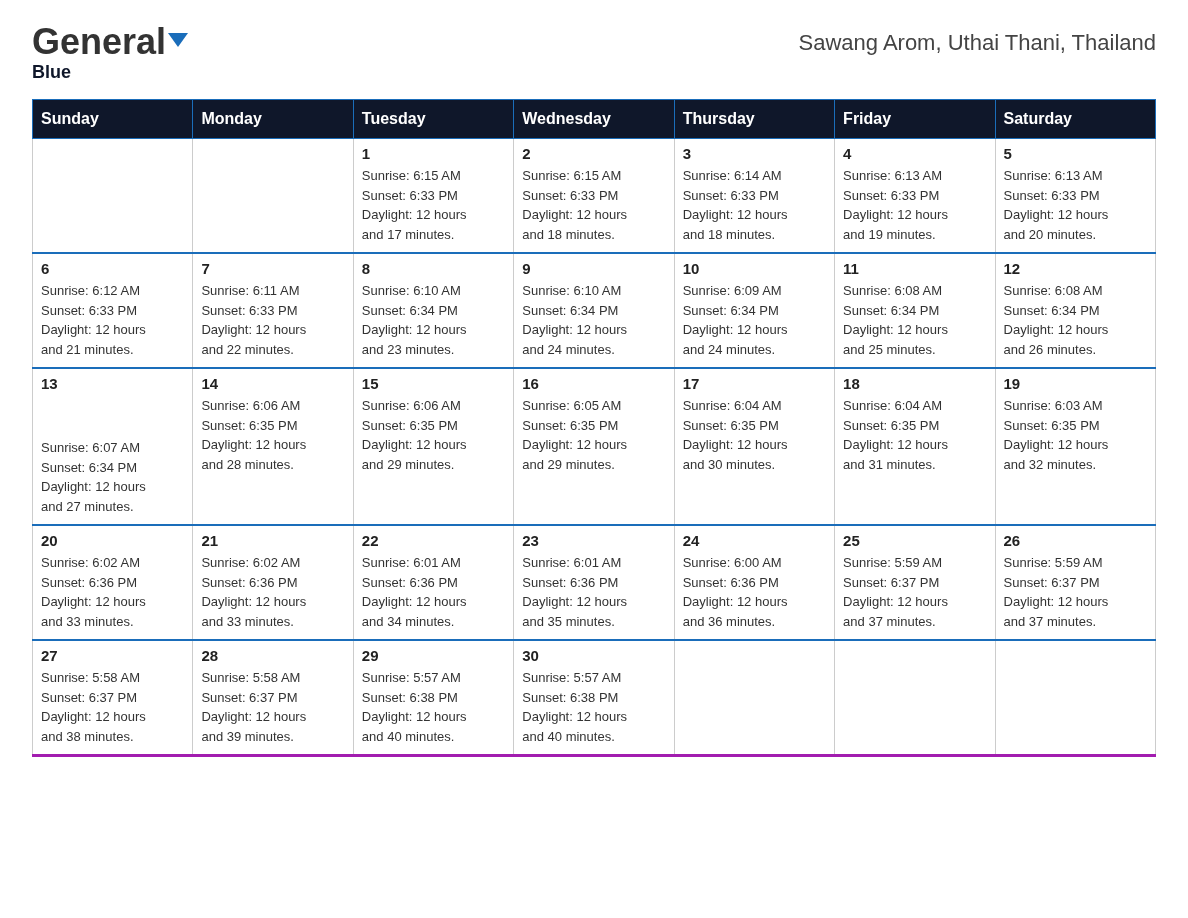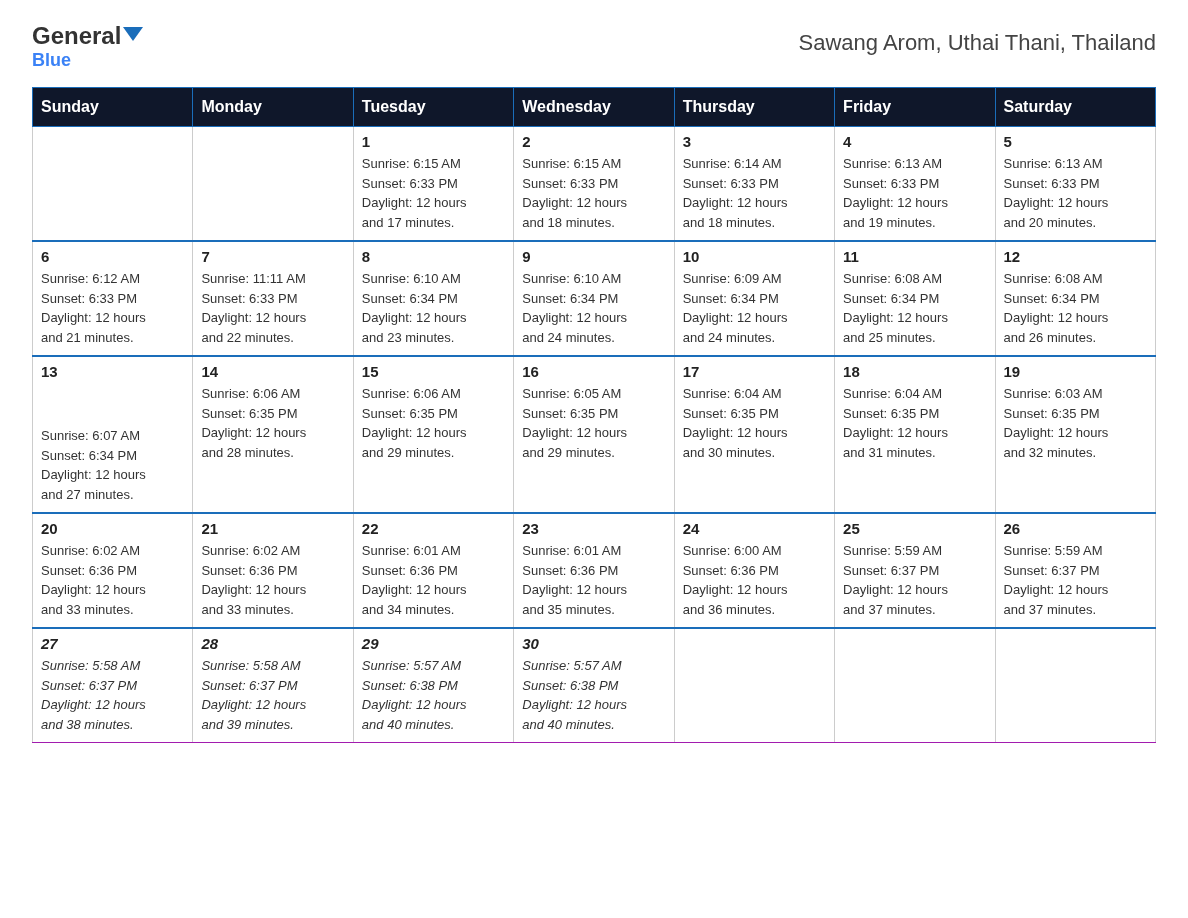--- a/index.html
+++ b/index.html
@@ -15,41 +15,41 @@
       justify-content: space-between;
       align-items: flex-start;
       margin-bottom: 16px;
     }
     .logo {
       display: flex;
       flex-direction: column;
       align-items: flex-start;
     }
     .logo-text {
-      font-size: 24px;
+      font-size: 36px;
       font-weight: bold;
       color: #333;
       line-height: 1;
     }
     .logo-triangle {
       display: inline-block;
       width: 0;
       height: 0;
       border-left: 10px solid transparent;
       border-right: 10px solid transparent;
       border-top: 14px solid #1a6dba;
       margin-left: 2px;
       vertical-align: middle;
       position: relative;
       top: -4px;
     }
     .logo-bottom {
       font-size: 18px;
       font-weight: bold;
-      color: #3b82f6;
+      color: #0f172a;
       margin-top: 2px;
     }
     .title-block {
       text-align: right;
     }
     .month-title {
       font-size: 52px;
       font-weight: bold;
       color: #222;
       line-height: 1;
@@ -92,22 +92,21 @@
       color: #222;
       margin-bottom: 4px;
       display: block;
     }
     .day-info {
       font-size: 13px;
       color: #333;
       line-height: 1.5;
     }
     .last-row td {
-      border-bottom: 1px solid #a21caf;
-      font-style: italic;
+      border-bottom: 3px solid #a21caf;
     }
   </style>
 </head>
 <body>
 
 <div class="header">
   <div class="logo">
     <div class="logo-text">
       General<span class="logo-triangle"></span>
     </div>
@@ -173,21 +172,21 @@
       <tr>
         <td>
           <span class="day-number">6</span>
           <div class="day-info" style="white-space: pre-line;">Sunrise: 6:12 AM
 Sunset: 6:33 PM
 Daylight: 12 hours
 and 21 minutes.</div>
         </td>
         <td>
           <span class="day-number">7</span>
-          <div class="day-info" style="white-space: pre-line;">Sunrise: 11:11 AM
+          <div class="day-info" style="white-space: pre-line;">Sunrise: 6:11 AM
 Sunset: 6:33 PM
 Daylight: 12 hours
 and 22 minutes.</div>
         </td>
         <td>
           <span class="day-number">8</span>
           <div class="day-info" style="white-space: pre-line;">Sunrise: 6:10 AM
 Sunset: 6:34 PM
 Daylight: 12 hours
 and 23 minutes.</div>

